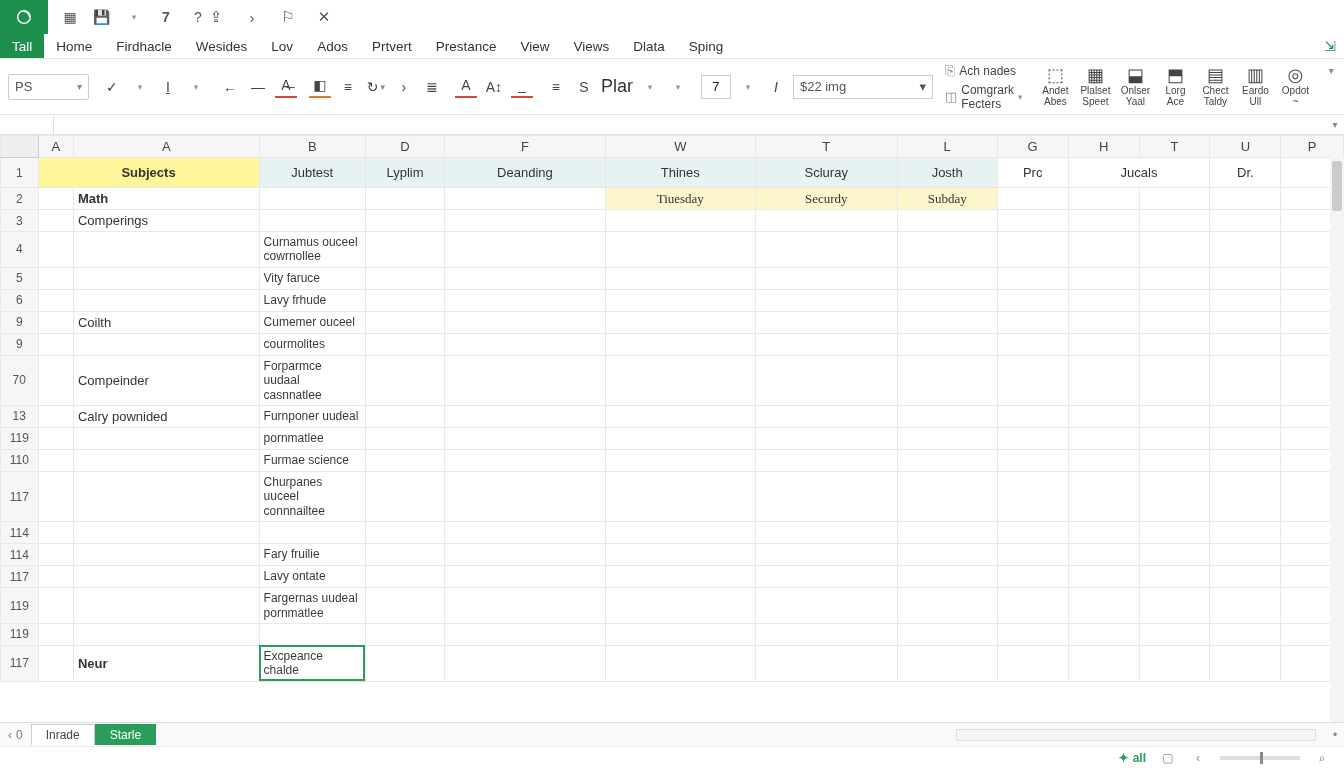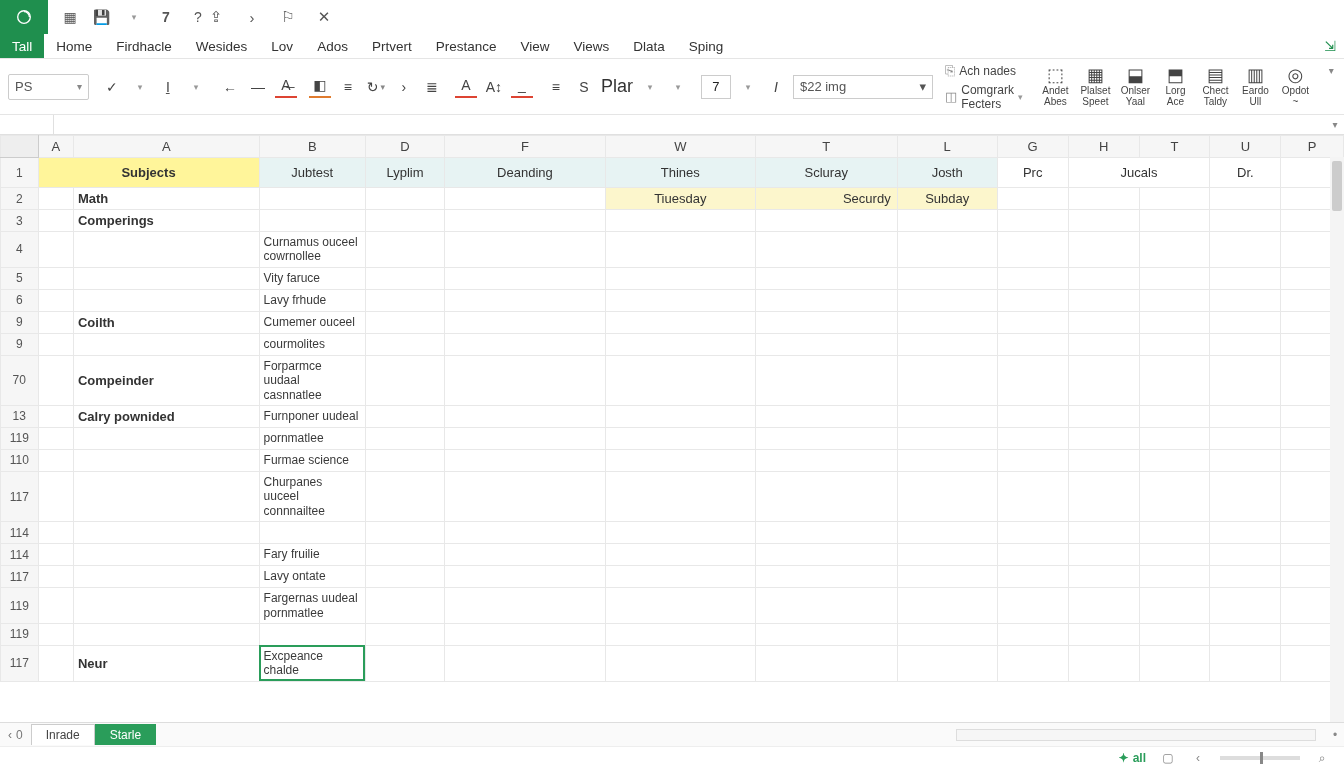--- a/index.html
+++ b/index.html
@@ -60,23 +60,23 @@
   .colF { width: 154px; }
   .colW { width: 144px; }
   .colT { width: 136px; }
   .colL { width: 96px; }
   .colG { width: 68px; }
   .colH { width: 68px; }
   .colU { width: 68px; }
   .colP { width: 60px; }
   td.hdr-yellow { background: #fff59a; font-weight: 600; text-align: center; height: 30px; }
   td.hdr-lightblue { background: #e7f3f3; text-align: center; height: 30px; }
-  td.hdr-lightyellow { background: #fcf6cc; text-align: center; }
+  td.hdr-lightyellow { background: #fcf6cc; text-align: center; font-family: Liberation Serif, serif; }
   td.hdr-white { text-align: center; height: 30px; }
-  td.subject { font-weight: 700; padding-left: 4px; }
+  td.subject { font-weight: 400; padding-left: 4px; }
   td.bold { font-weight: 600; }
   td.bcell { font-size: 12px; color: #3a3a3a; line-height: 1.2; padding: 3px 4px; }
   td.sel { outline: 2px solid #2a9d5a; outline-offset: -2px; }
   .vscroll { position: absolute; right: 0; top: 22px; bottom: 0; width: 14px; background: #f4f4f4; }
   .vscroll .thumb { position: absolute; left: 2px; right: 2px; top: 4px; height: 50px; background: #ccc; border-radius: 2px; }
 
   
   .sheetbar { height: 24px; display: flex; align-items: center; border-top: 1px solid #ddd; background: #fafafa; font-size: 12px; }
   .sheetnav { display: flex; gap: 4px; padding: 0 8px; color: #777; }
   .sheet-tab { padding: 3px 14px; border: 1px solid #ccc; border-bottom: none; background: #fff; color: #444; }
@@ -289,21 +289,21 @@
   <td></td>
         </tr>
         <tr>
     <th class="rowhdr" style="height:22px">2</th>
     <td></td>
     <td class="subject bold">Math</td>
     <td class="bcell"></td>
     <td></td>
     <td></td>
     <td class="hdr-lightyellow" style="text-align:center">Tiuesday</td>
-    <td class="hdr-lightyellow" style="text-align:right">Securdy</td>
+    <td class="hdr-lightyellow" style="text-align:center">Securdy</td>
     <td class="hdr-lightyellow" style="text-align:center">Subday</td>
     <td></td>
     <td></td>
     <td></td>
     <td></td>
     <td></td>
         </tr>
         <tr>
     <th class="rowhdr" style="height:22px">3</th>
     <td></td>

